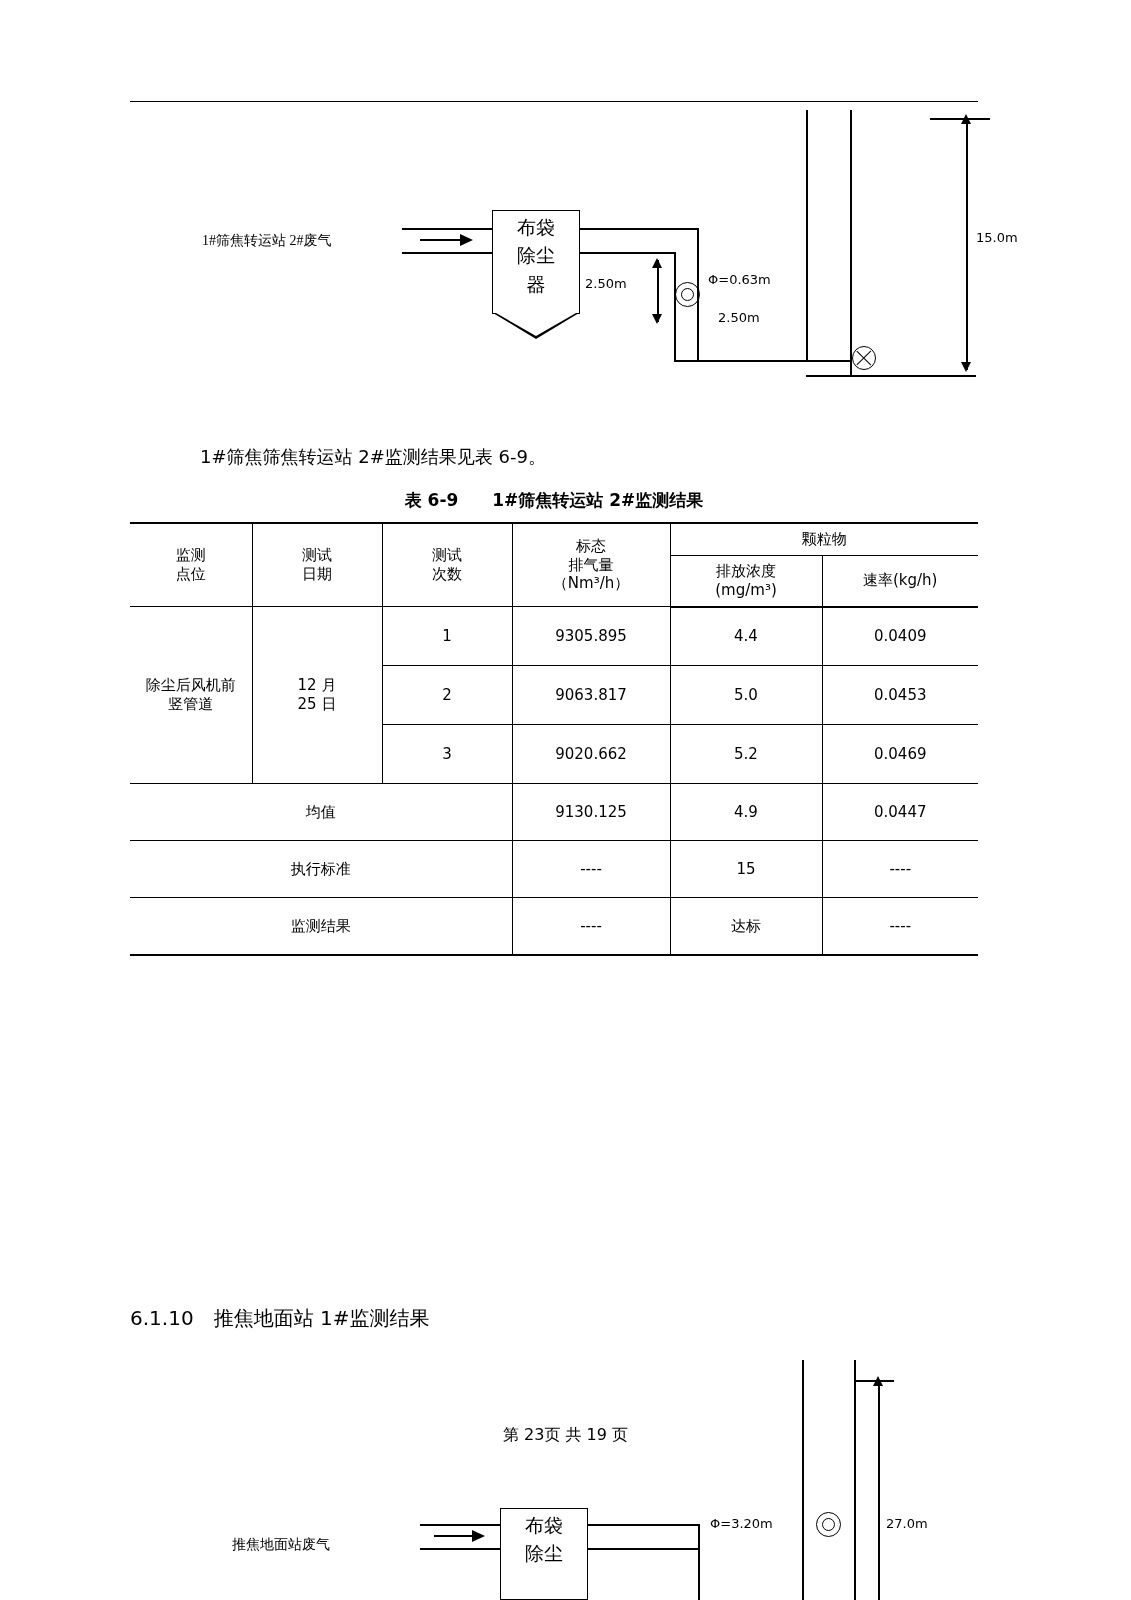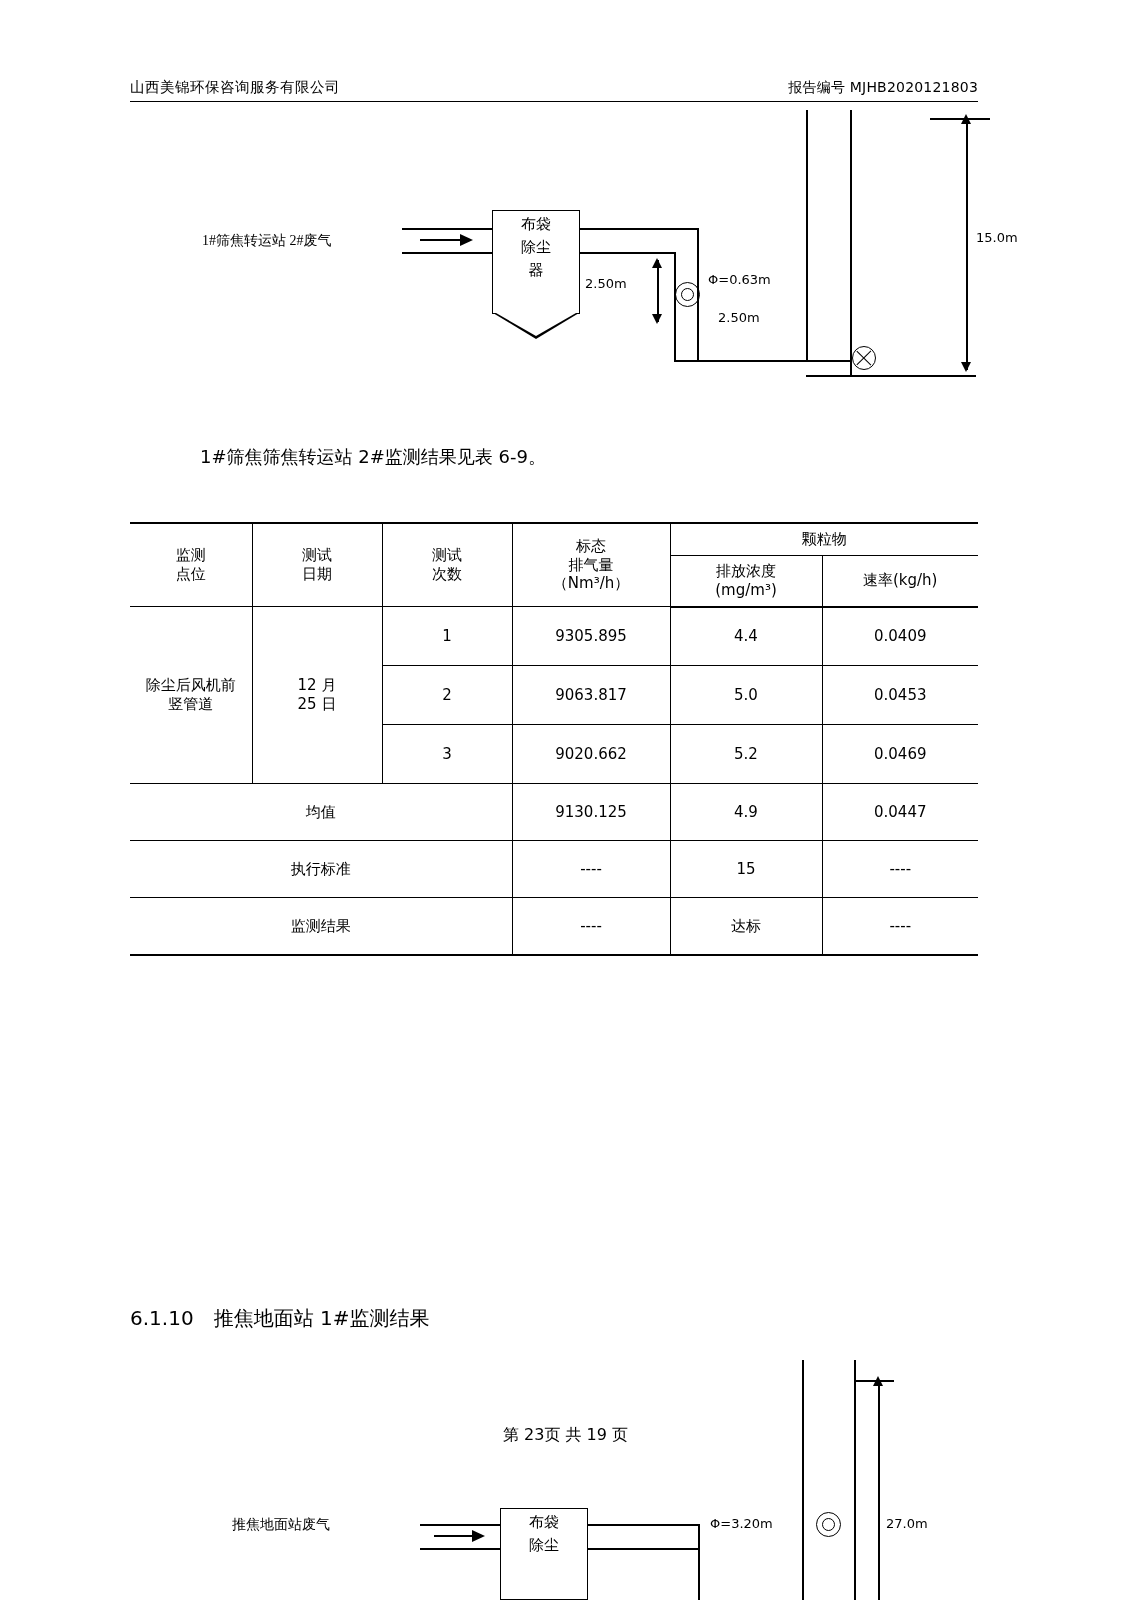--- a/index.html
+++ b/index.html
@@ -63,21 +63,21 @@
     white-space: nowrap;
   }
   .bagbox {
     position: absolute;
     border: 1.6px solid #000;
     box-sizing: border-box;
     background: #fff;
   }
   .bagbox .btxt {
     font-family: "DejaVu Sans", sans-serif;
-    font-size: 15px;
+    font-size: 19px;
     line-height: 1.28;
     text-align: center;
     padding-top: 4px;
   }
   .hopper {
     position: absolute;
     width: 0;
     height: 0;
     border-left: 43px solid transparent;
     border-right: 43px solid transparent;
@@ -232,24 +232,20 @@
     left: 130px;
     width: 848px;
     height: 240px;
   }
 </style>
 </head>
 <body>
 
 <div class="page">
 
-  <div class="header">
-    <div class="hdr-left">山西美锦环保咨询服务有限公司</div>
-    <div class="hdr-right">报告编号 MJHB2020121803</div>
-  </div>
   <div class="header-rule"></div>
 
   <div class="diagram1">
 
     <div class="diag-label-in" style="left:72px; top:122px;">1#筛焦转运站 2#废气</div>
 
     <div class="ln lnh" style="left:272px; top:118px; width:90px;"></div>
     <div class="ln lnh" style="left:272px; top:142px; width:90px;"></div>
     <div class="ln lnh" style="left:290px; top:129px; width:42px;"></div>
     <div class="arrowR" style="left:330px; top:124px;"></div>
@@ -292,20 +288,23 @@
     <div class="ln lnv" style="left:836px; top:8px; height:252px;"></div>
     <div class="arrowU" style="left:830.5px; top:4px;"></div>
     <div class="arrowD" style="left:830.5px; top:252px;"></div>
     <div class="dim-txt" style="left:846px; top:120px;">15.0m</div>
     <div class="ln lnh" style="left:800px; top:8px; width:60px;"></div>
   </div>
 
 
   <div class="para" style="top:445px; left:200px;">1#筛焦筛焦转运站 2#监测结果见表 6-9。</div>
 
+  <div class="tbl-caption" style="top:489px;">
+    <span>表 6-9</span><span class="gap"></span><span>1#筛焦转运站 2#监测结果</span>
+  </div>
 
   <table class="data">
     <colgroup>
       <col style="width:122px">
       <col style="width:130px">
       <col style="width:130px">
       <col style="width:158px">
       <col style="width:152px">
       <col style="width:156px">
     </colgroup>
@@ -387,21 +386,21 @@
   </table>
 
   <div class="sec-head" style="top:1305px;">
     <span class="num">6.1.10</span><span>推焦地面站 1#监测结果</span>
   </div>
 
   <div class="footer">第 23页 共 19 页</div>
 
   <div class="diagram2">
 
-    <div class="diag-label-in" style="left:102px; top:156px;">推焦地面站废气</div>
+    <div class="diag-label-in" style="left:102px; top:176px;">推焦地面站废气</div>
 
     <div class="ln lnh" style="left:290px; top:164px; width:80px;"></div>
     <div class="ln lnh" style="left:290px; top:188px; width:80px;"></div>
     <div class="ln lnh" style="left:304px; top:175px; width:40px;"></div>
     <div class="arrowR" style="left:342px; top:170px;"></div>
 
     <div class="bagbox" style="left:370px; top:148px; width:88px; height:92px;">
       <div class="btxt">布袋</div>
       <div class="btxt">除尘</div>
     </div>

